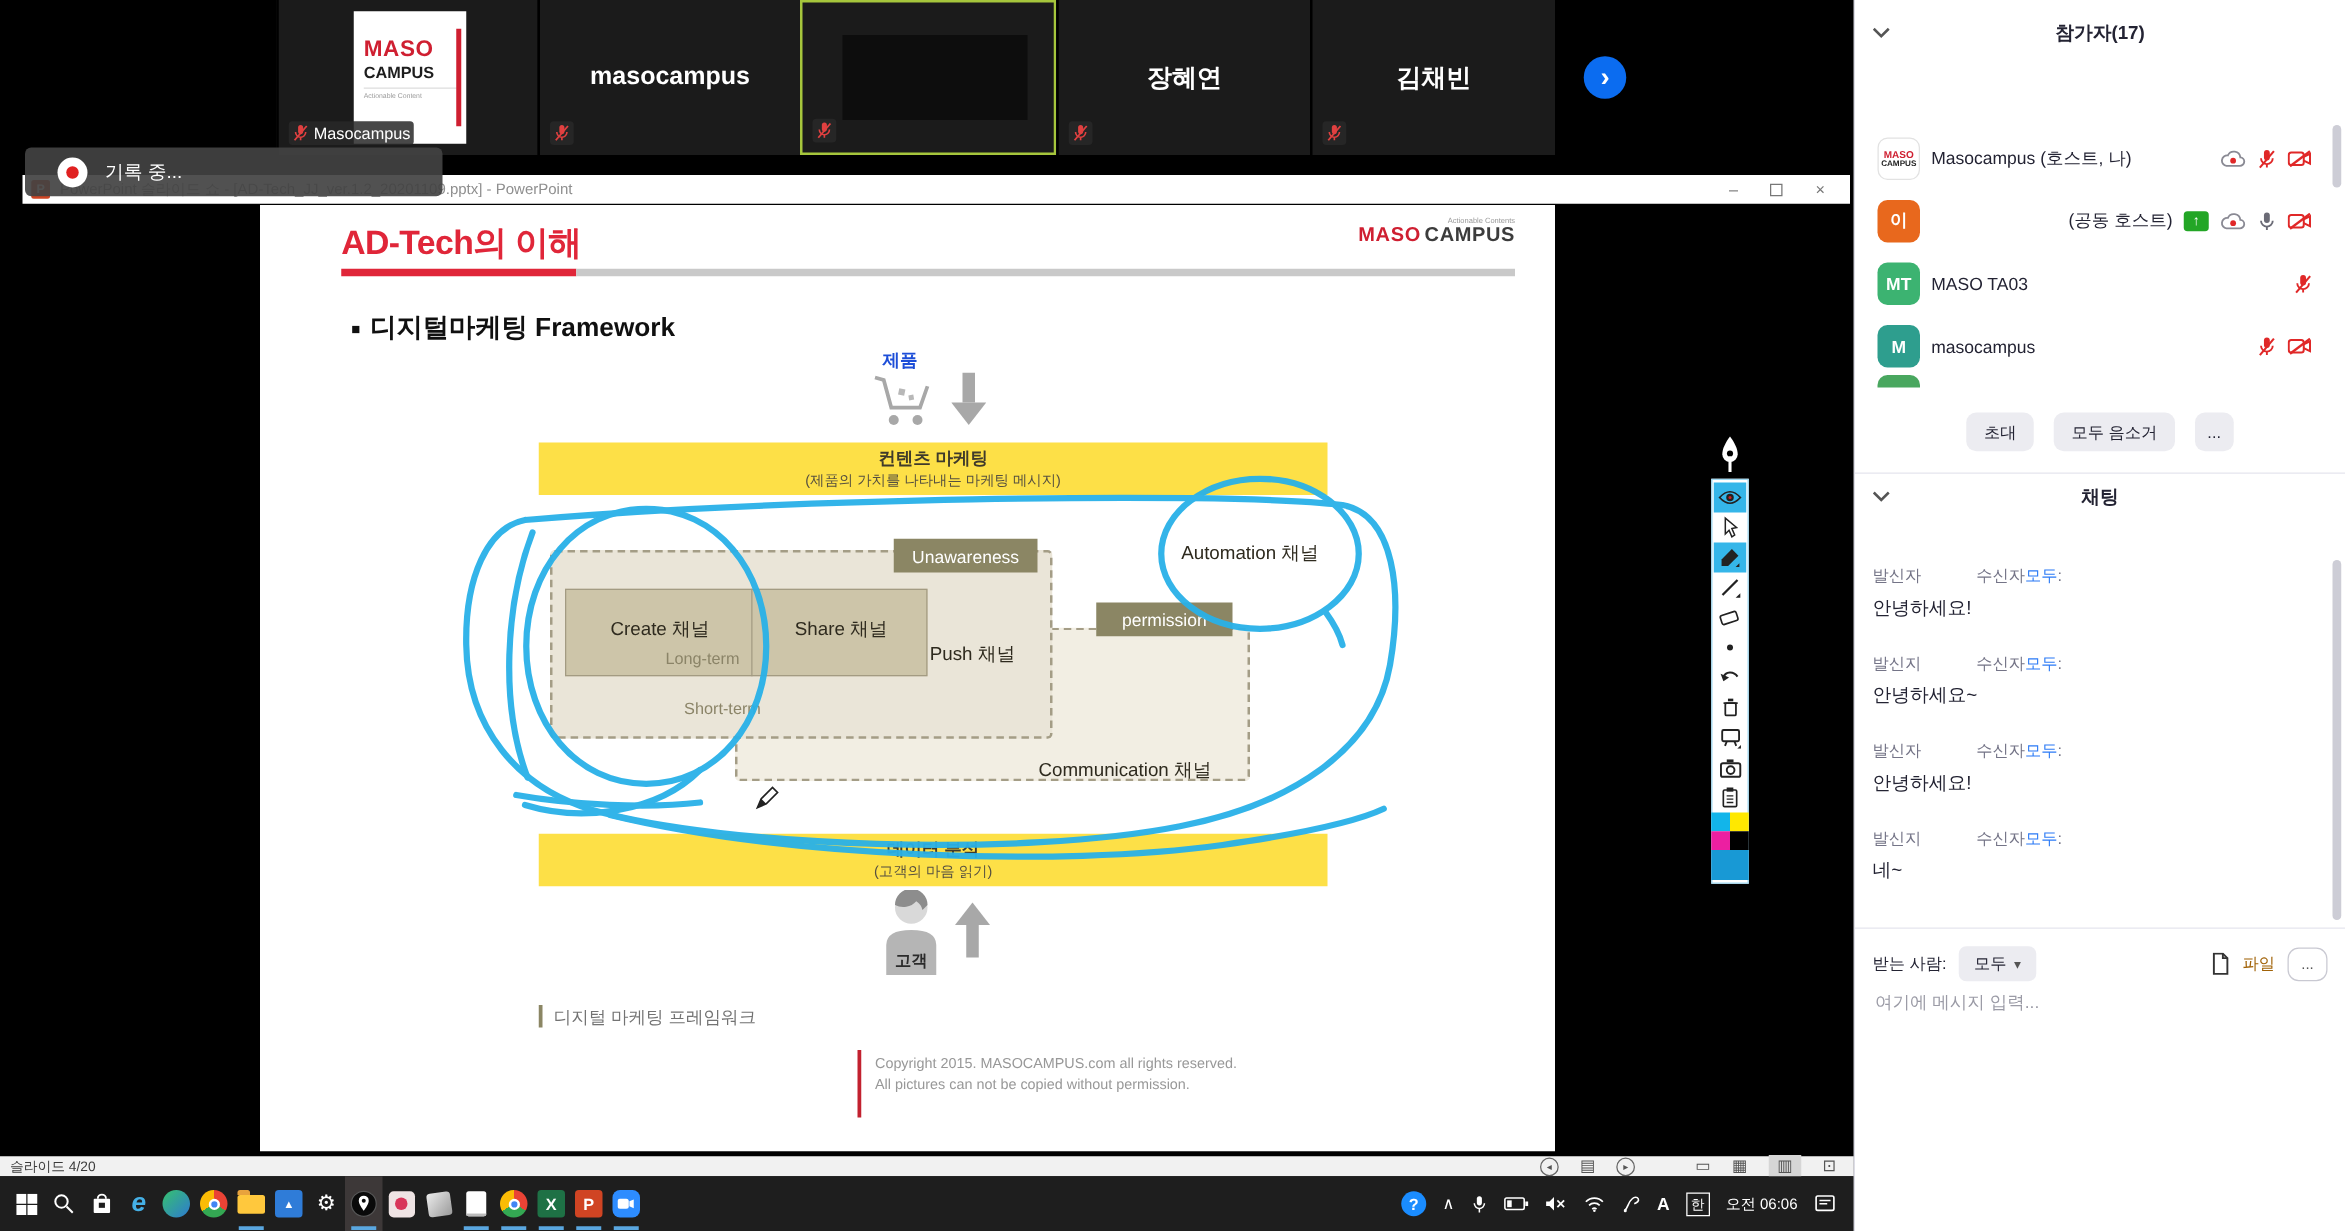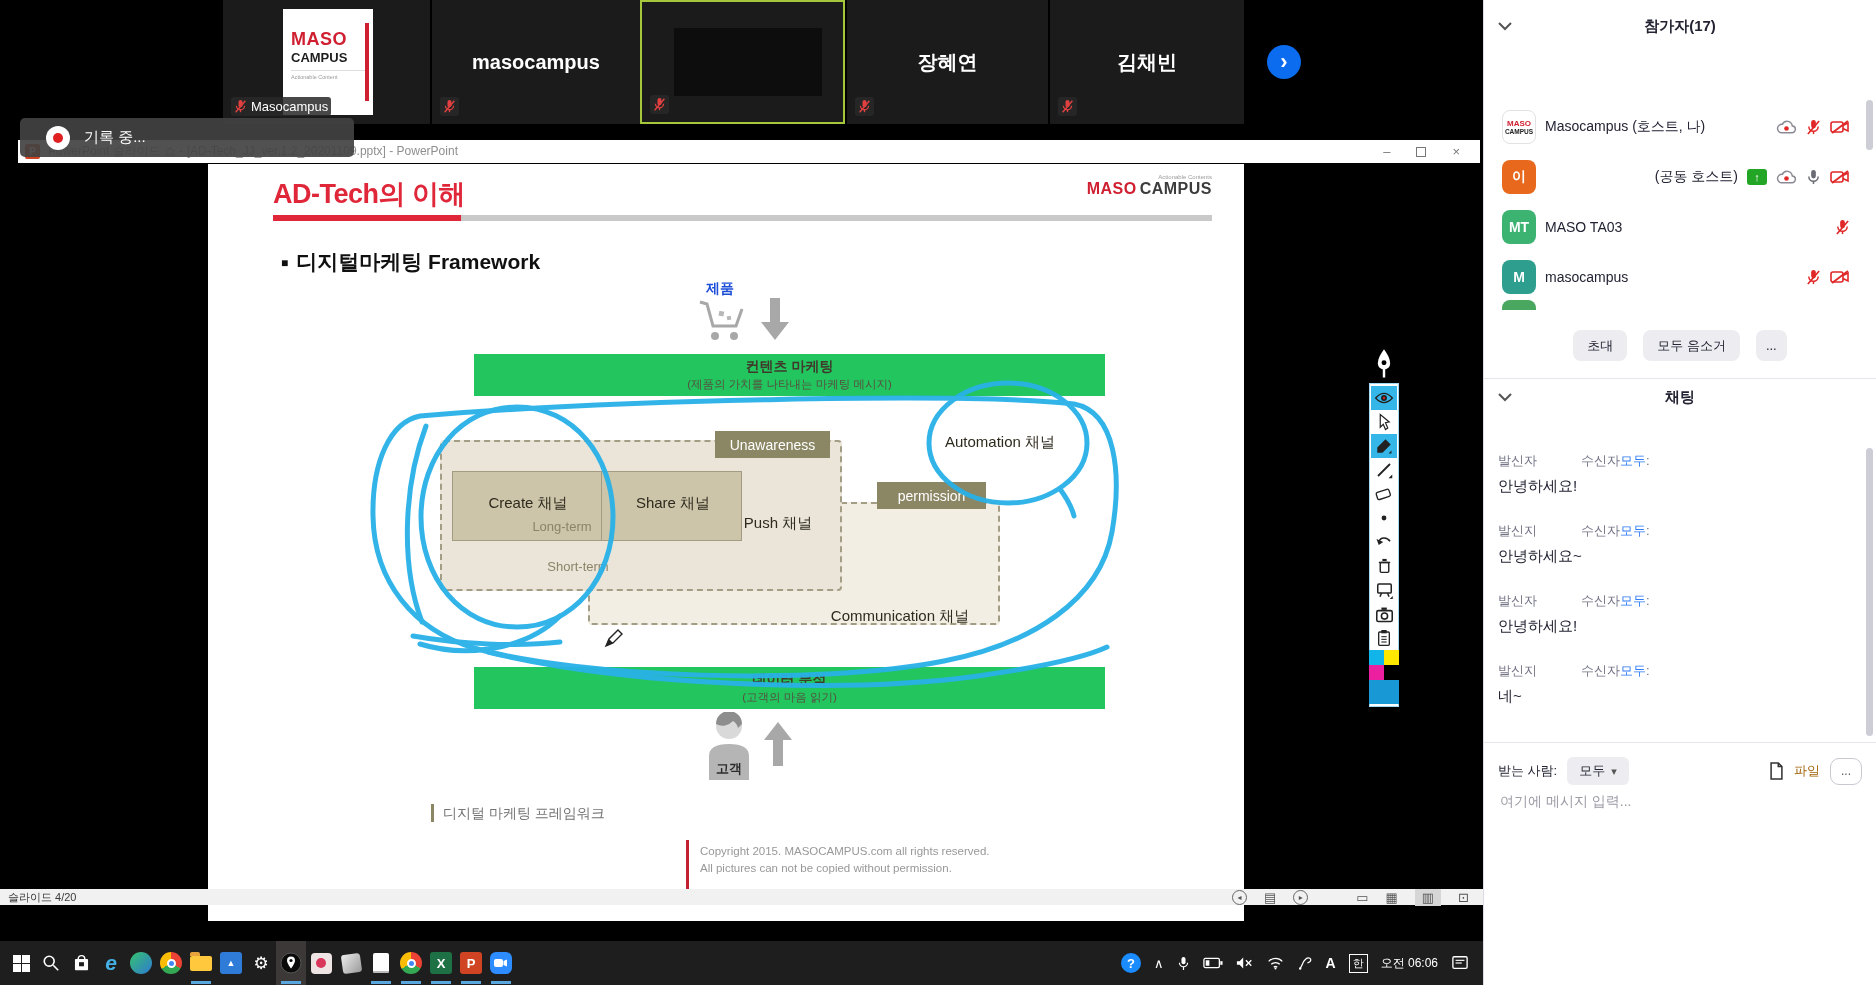--- a/index.html
+++ b/index.html
@@ -17,36 +17,36 @@
   .recdot{width:24px;height:24px;border-radius:50%;background:#fff;display:flex;align-items:center;justify-content:center;}
   .recdot i{display:block;width:10px;height:10px;border-radius:50%;background:#e02020;}
   .rectext{color:#fff;font-size:15px;}
   
   .titlebar{position:absolute;left:18px;top:140px;width:1462px;height:23px;background:#fff;display:flex;align-items:center;z-index:20;}
   .ppticon{width:15px;height:15px;background:#d04423;color:#fff;border-radius:2px;font-size:10px;font-weight:bold;display:flex;align-items:center;justify-content:center;margin:0 8px 0 7px;}
   .titletext{color:#8f8f8f;font-size:12px;white-space:nowrap;}
   .winctrl{margin-left:auto;display:flex;align-items:center;gap:26px;padding-right:20px;color:#777;font-size:13px;}
   .restorebox{width:10px;height:10px;border:1px solid #777;display:inline-block;}
   .slide{position:absolute;left:208px;top:164px;width:1036px;height:757px;background:#fff;overflow:hidden;z-index:5;}
-  .statusbar{position:absolute;left:0;top:889px;width:1483px;height:16px;background:#f1f1f1;display:flex;align-items:center;z-index:20;color:#3a3a3a;font-size:11px;text-align:center;}
+  .statusbar{position:absolute;left:0;top:925px;width:1483px;height:16px;background:#f1f1f1;display:flex;align-items:center;z-index:20;color:#3a3a3a;font-size:11px;text-align:center;}
   .sbicons{margin-left:auto;display:flex;align-items:center;gap:17px;padding-right:14px;color:#555;font-size:13px;}
   .sbcircle{width:15px;height:15px;border:1px solid #666;border-radius:50%;display:inline-flex;align-items:center;justify-content:center;font-size:8px;color:#555;}
   .sbactive{background:#d6d6d6;padding:1px 7px;}
   
   .s-title{position:absolute;left:65px;top:12px;font-size:27px;font-weight:bold;color:#e02639;letter-spacing:-.5px;}
   .s-rule-red{position:absolute;left:65px;top:51px;width:188px;height:6px;background:#e02639;}
   .s-rule-gray{position:absolute;left:253px;top:51px;width:751px;height:6px;background:#c9c9c9;}
   .s-brand{position:absolute;right:32px;top:10px;text-align:right;}
   .s-brand .tag{font-size:6px;color:#9a9a9a;}
   .s-brand .nm{font-size:16px;font-weight:bold;letter-spacing:.5px;}
   .s-brand .red{color:#cf1f31;}
   .s-brand .dark{color:#3c3c3c;margin-left:3px;}
   .s-heading{position:absolute;left:73px;top:84px;font-size:21px;font-weight:600;color:#101010;}
   .s-heading .blt{font-size:12px;vertical-align:2px;margin-right:8px;}
-  .tanbox{position:absolute;background:#22c55e;text-align:center;color:#3f3a2b;margin-left:43px;}
+  .tanbox{position:absolute;background:#fde047;text-align:center;color:#3f3a2b;}
   .tanbox .t1{font-size:14px;font-weight:bold;margin-top:4px;}
   .tanbox .t2{font-size:11.5px;color:#565040;margin-top:1px;}
   .dashbox{position:absolute;border:2px dashed #a49d86;border-radius:4px;}
   .olivelabel{position:absolute;background:#8b8664;color:#fff;font-size:14px;display:flex;align-items:center;justify-content:center;}
   .dtext{position:absolute;color:#2e2a1e;font-size:15px;text-align:center;}
   .gtext{position:absolute;color:#8b8468;font-size:13px;text-align:center;}
   .innerbox{position:absolute;background:#cdc5a9;border:1px solid #a39b82;}
   .innerdiv{position:absolute;width:1px;background:#a39b82;}
   .s-caption{position:absolute;left:223px;top:640px;border-left:3px solid #8b8664;padding-left:9px;font-size:14px;color:#737373;height:18px;line-height:18px;}
   .copybar{position:absolute;left:478px;top:676px;width:3px;height:54px;background:#c2212f;}

